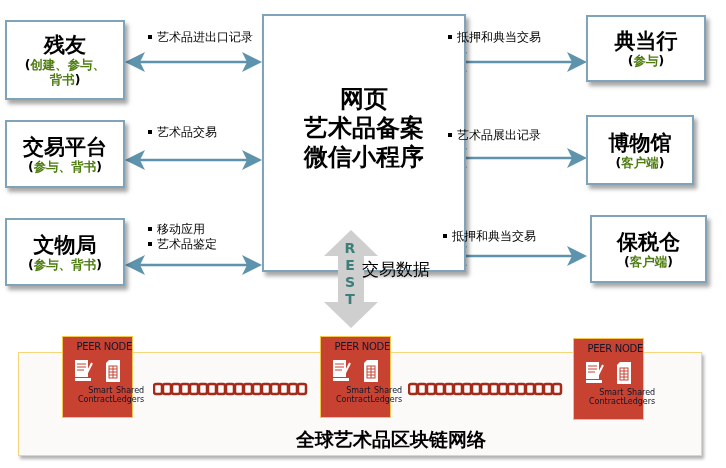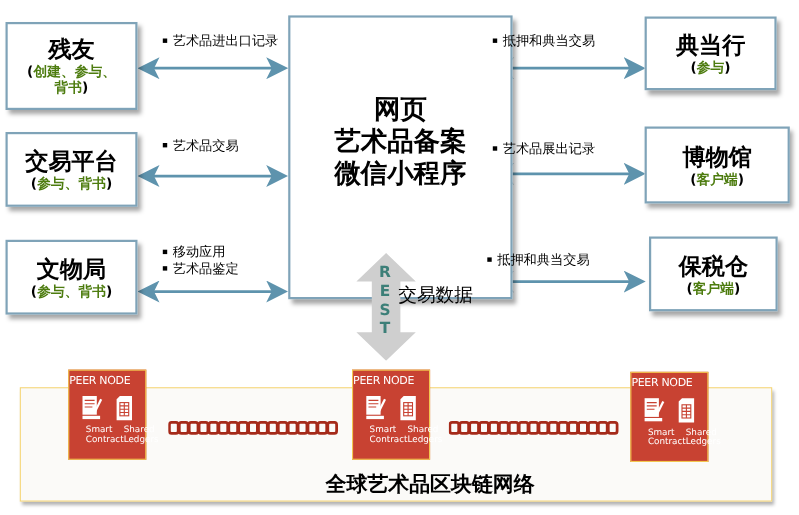--- a/index.html
+++ b/index.html
@@ -8,21 +8,21 @@
   .box .title{font-weight:bold;font-size:21px;line-height:24px;}
   .box .sub{font-weight:bold;font-size:12.5px;line-height:15px;color:#000;}
   .box .sub .g{color:#4d7c0f;}
   .center{left:262px;top:14px;width:204px;height:258px;}
   .center .line{font-weight:bold;font-size:24px;line-height:29px;}
   .lbl{position:absolute;font-size:12px;line-height:15px;white-space:nowrap;}
   .lbl .b{display:inline-block;width:4px;height:4px;background:#000;margin-right:5px;vertical-align:middle;position:relative;top:-1px;}
   svg.arrows{position:absolute;left:0;top:0;}
   .band{position:absolute;left:18px;top:352px;width:684px;height:104px;background:#fbfaf8;border:1.5px solid #f5d67a;box-shadow:2px 3px 3px rgba(0,0,0,0.3);box-sizing:border-box;}
   .band-title{position:absolute;left:0;width:100%;top:427px;text-align:center;font-weight:bold;font-size:19px;padding-left:28px;}
-  .peer{position:absolute;width:71px;height:82px;background:#c84232;border:1.5px solid #f3c64f;box-sizing:border-box;color:#ffffff;text-align:left;}
+  .peer{position:absolute;width:71px;height:82px;background:#c84232;border:1.5px solid #f3c64f;box-sizing:border-box;color:#0f172a;text-align:right;}
   .peer .ptitle{font-size:10px;line-height:12px;margin-top:4px;letter-spacing:-0.3px;}
   .peer .icons{display:flex;justify-content:space-around;margin-top:6px;padding:0 5px;}
   .peer .caps{display:flex;justify-content:space-around;font-size:8px;line-height:9px;margin-top:3px;padding:0 15px;}
   .chain{position:absolute;height:14px;}
   .rest{position:absolute;left:322px;top:230px;width:58px;height:98px;}
   .rest-text{position:absolute;left:340px;top:240px;width:20px;font-weight:bold;font-size:14px;line-height:17px;color:#3c7f78;text-align:center;}
   .trade{position:absolute;left:362px;top:259px;font-size:17px;line-height:20px;background:transparent;}
 </style>
 </head>
 <body>
@@ -68,21 +68,21 @@
 </div>
 
 <div class="lbl" style="left:448px;top:30px;"><span class="b"></span><span>抵押和典当交易</span></div>
 <div class="lbl" style="left:448px;top:128px;"><span class="b"></span><span>艺术品展出记录</span></div>
 <div class="lbl" style="left:443px;top:229px;"><span class="b"></span><span>抵押和典当交易</span></div>
 
 <div class="box" style="left:586px;top:15px;width:120px;height:67px;">
   <div class="title">典当行</div>
   <div class="sub"><span>(</span><span class="g">参与</span><span>)</span></div>
 </div>
-<div class="box" style="left:586px;top:115px;width:132px;height:70px;">
+<div class="box" style="left:586px;top:115px;width:108px;height:70px;">
   <div class="title">博物馆</div>
   <div class="sub"><span>(</span><span class="g">客户端</span><span>)</span></div>
 </div>
 <div class="box" style="left:590px;top:215px;width:117px;height:68px;">
   <div class="title">保税仓</div>
   <div class="sub"><span>(</span><span class="g">客户端</span><span>)</span></div>
 </div>
 
 <div class="band"></div>
 

